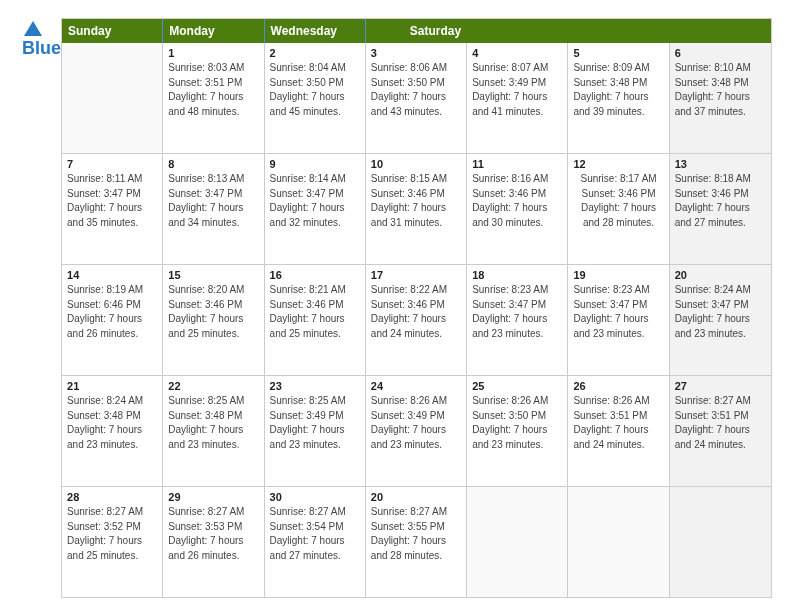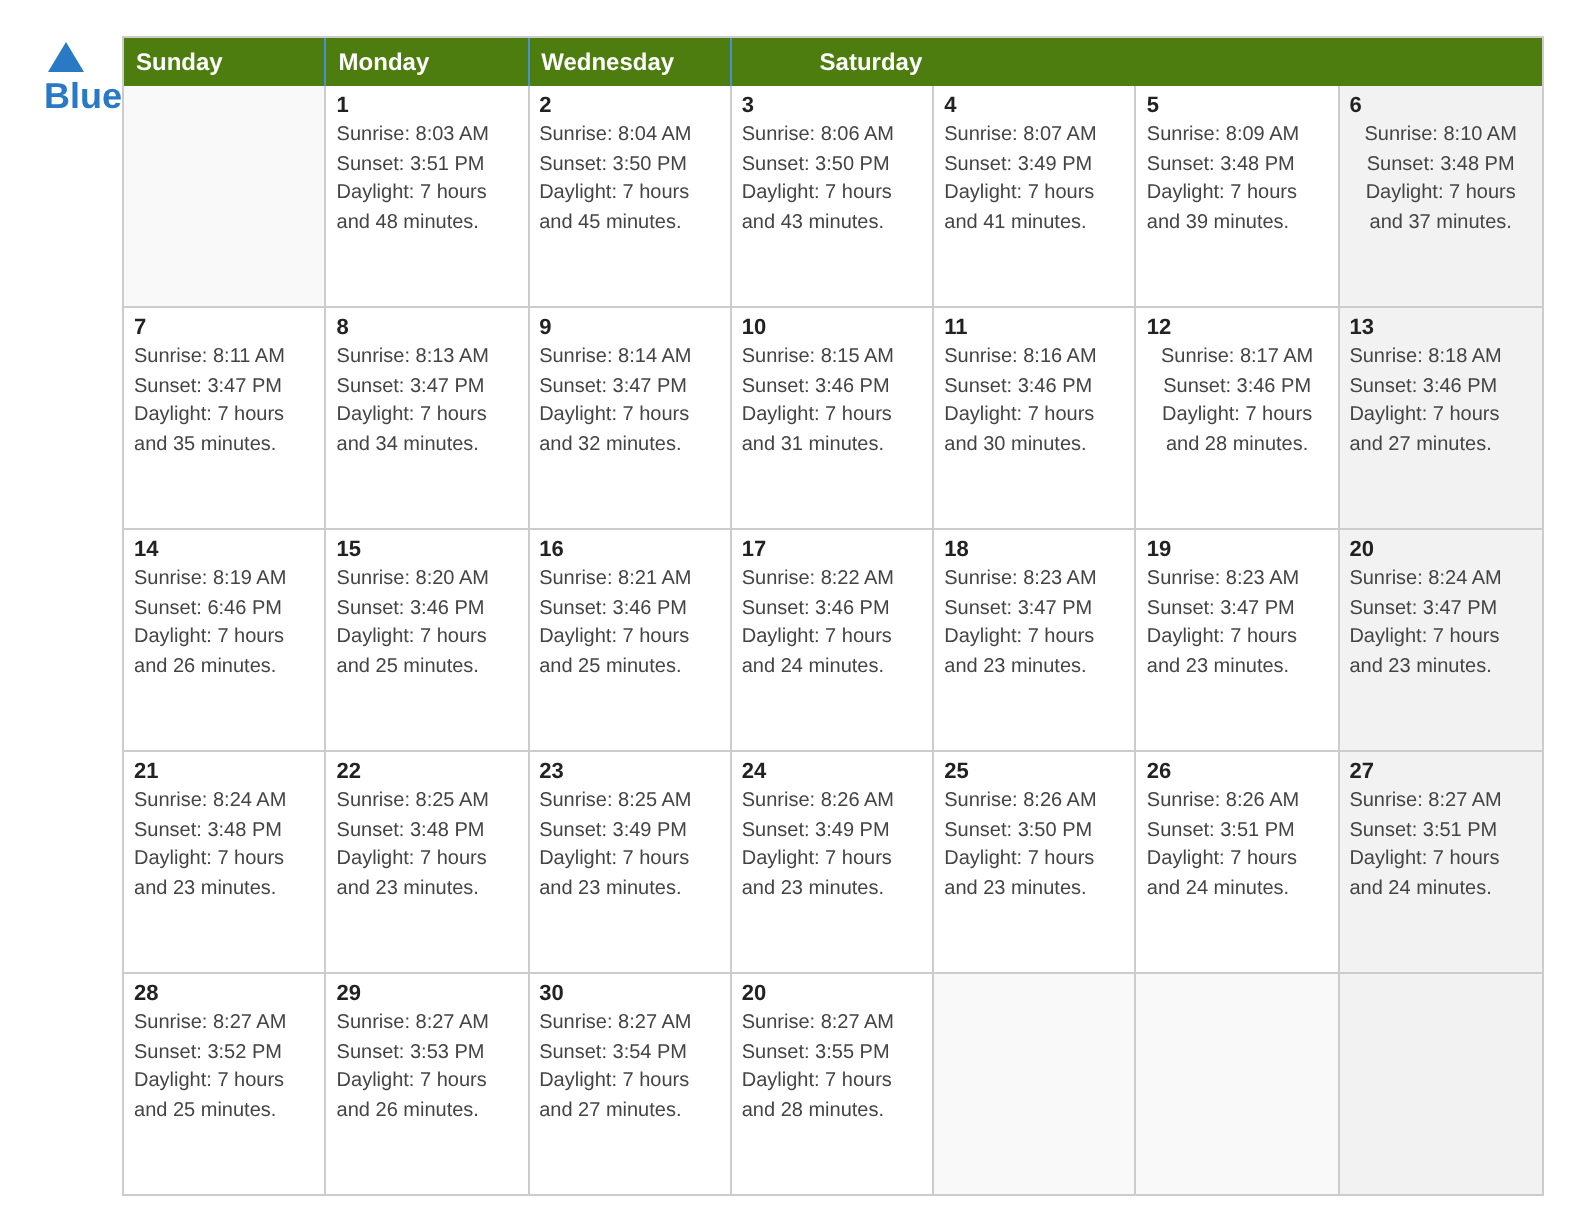--- a/index.html
+++ b/index.html
@@ -174,21 +174,21 @@
           </div>
           <div class="cal-cell">
             <div class="day-num">5</div>
             <div class="day-info" style="white-space: pre-line;">Sunrise: 8:09 AM
 Sunset: 3:48 PM
 Daylight: 7 hours
 and 39 minutes.</div>
           </div>
           <div class="cal-cell shaded">
             <div class="day-num">6</div>
-            <div class="day-info" style="white-space: pre-line; text-align: center;">Sunrise: 8:10 AM
+            <div class="day-info" style="white-space: pre-line;">Sunrise: 8:10 AM
 Sunset: 3:48 PM
 Daylight: 7 hours
 and 37 minutes.</div>
           </div>
         </div>
         <div class="cal-row">
           <div class="cal-cell">
             <div class="day-num">7</div>
             <div class="day-info" style="white-space: pre-line;">Sunrise: 8:11 AM
 Sunset: 3:47 PM

